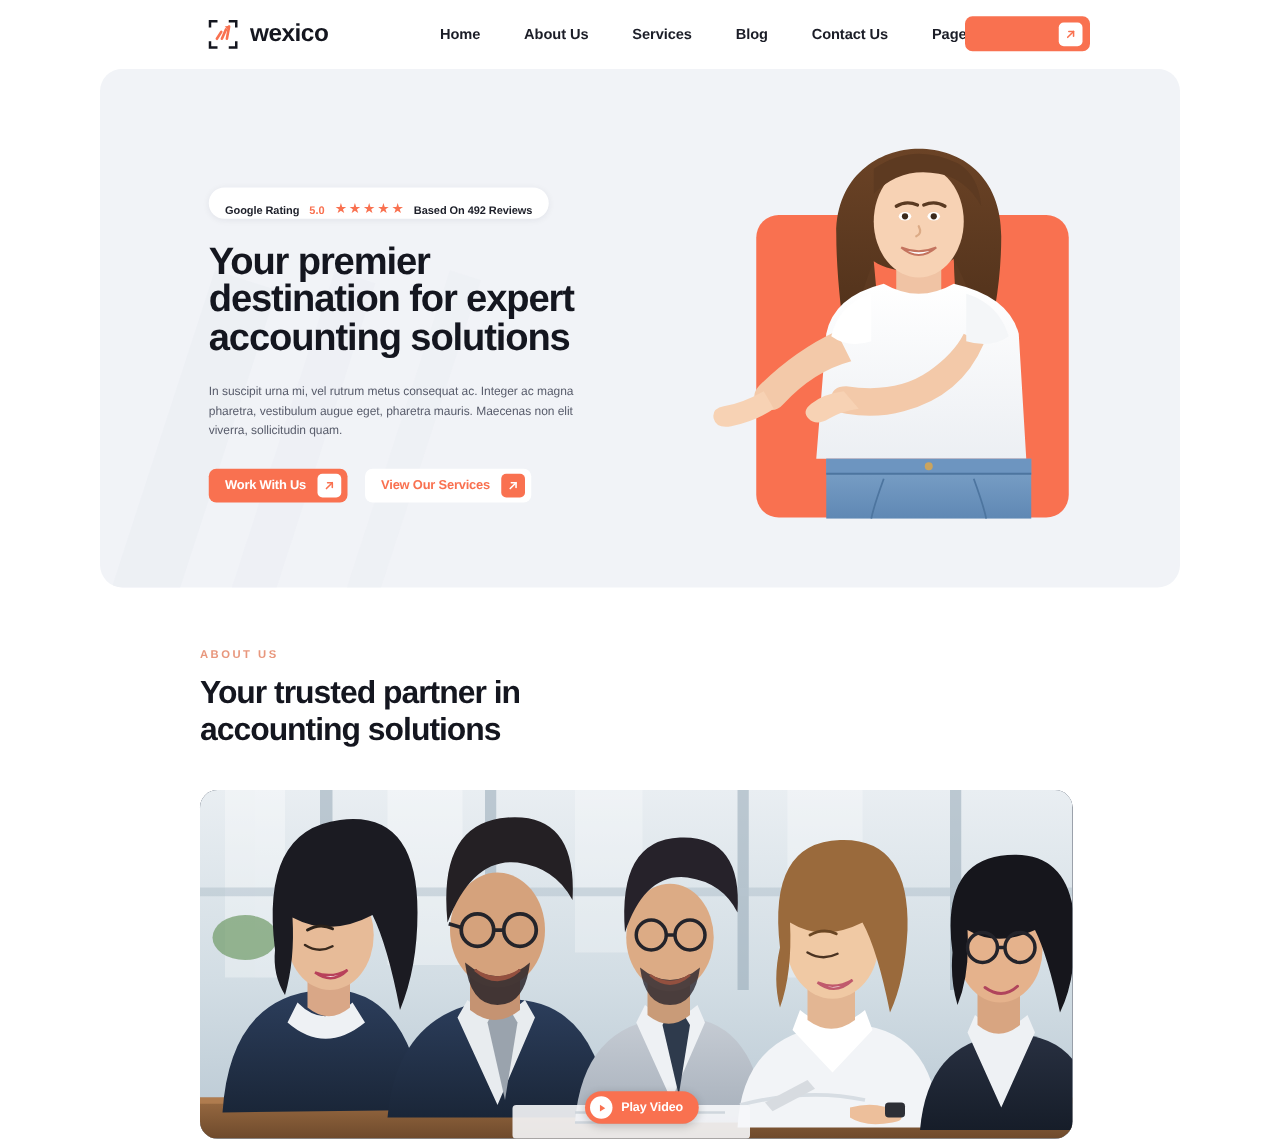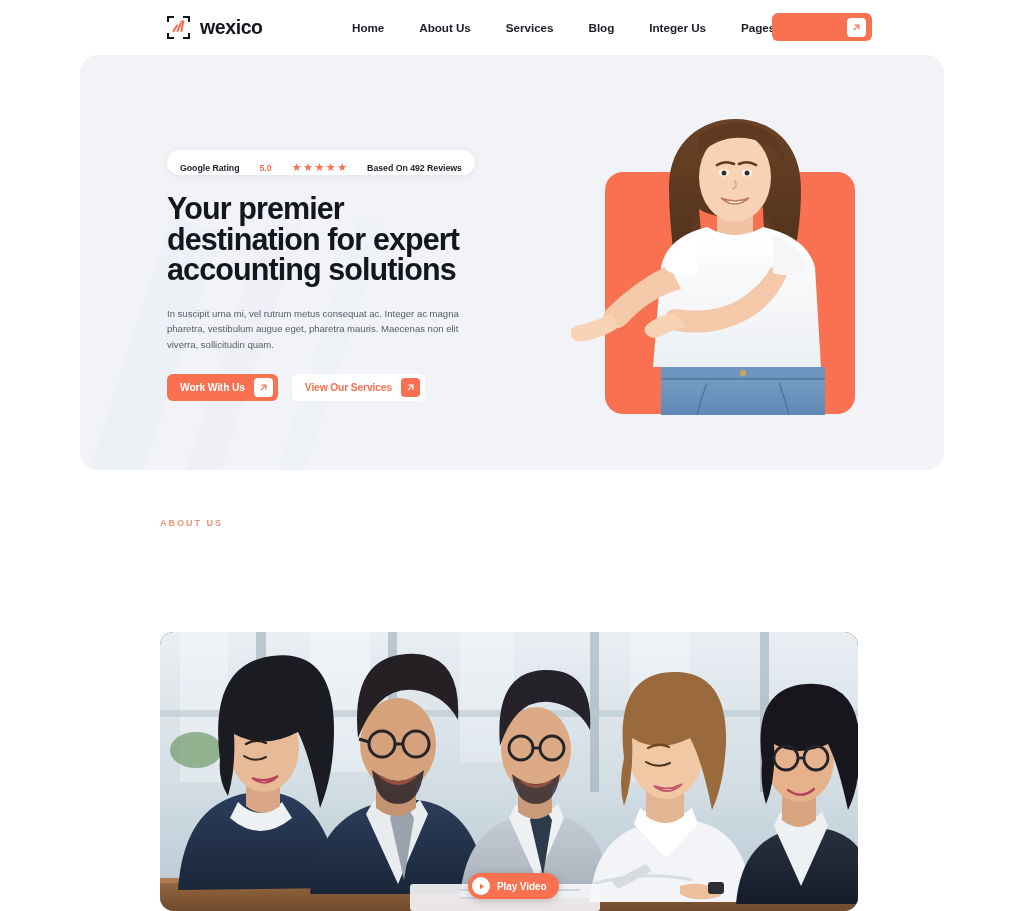--- a/index.html
+++ b/index.html
@@ -68,21 +68,21 @@
     position: absolute; bottom: -60px; width: 52px; height: 330px;
     background: #e9ecf3; opacity: .55; transform: rotate(18deg); transform-origin: bottom left;
   }
   .stripe.s1 { left: -10px; }
   .stripe.s2 { left: 86px; width: 34px; opacity: .42; }
   .stripe.s3 { left: 178px; width: 26px; opacity: .32; }
 
   .hero-left { position: absolute; left: 87px; top: 95px; width: 340px; }
 
   .rating-pill {
-    display: inline-flex; align-items: center; gap: 20px;
+    display: inline-flex; align-items: center; gap: 8px;
     background: #ffffff; border-radius: 20px;
     padding: 16px 13px 6px 13px; height: 25px;
     box-shadow: 0 1px 6px rgba(22,30,55,.07);
     white-space: nowrap;
     text-align: right;
   }
   .rating-label { font-size: 8.8px; font-weight: 700; color: #1d1f29; letter-spacing: -0.05px; }
   .rating-score { font-size: 8.8px; font-weight: 600; color: #f97150; }
   .stars { display: inline-flex; gap: 1.5px; align-items: center; }
   .star { color: #f97150; font-size: 11px; line-height: 1; }
@@ -187,21 +187,21 @@
       <span class="nav-gap"></span>
       <span class="nav-item">
         <span>Services</span>
       </span>
       <span class="nav-gap"></span>
       <span class="nav-item">
         <span>Blog</span>
       </span>
       <span class="nav-gap"></span>
       <span class="nav-item">
-        <span>Integer Us</span>
+        <span>Contact Us</span>
       </span>
       <span class="nav-gap"></span>
       <span class="nav-item">
         <span>Pages</span>
         <span class="chev">
           <svg width="8" height="8" viewBox="0 0 10 10">
             <path d="M1.5 3.3 L5 6.8 L8.5 3.3" fill="none" stroke="#1b1d27" stroke-width="1.3" stroke-linecap="round" stroke-linejoin="round"></path>
           </svg>
         </span>
       </span>
@@ -332,20 +332,21 @@
             <path d="M222 268 q8 22 10 32" stroke="#4d759f" stroke-width="1.4" fill="none"></path>
           </g>
         </svg>
       </div>
     </div>
   </section>
 
   <section class="about">
     <div class="eyebrow">ABOUT US</div>
     <div class="about-row">
+      <h2 class="about-title">Your trusted partner in accounting solutions</h2>
     </div>
   </section>
 
   <section class="photo">
     <svg width="698" height="279" viewBox="0 0 698 279" preserveAspectRatio="xMidYMid slice">
       <defs>
         <linearGradient id="bgOffice" x1="0" y1="0" x2="0" y2="1">
           <stop offset="0%" stop-color="#e9eef2"></stop>
             <stop offset="55%" stop-color="#d2dde4"></stop>
           <stop offset="100%" stop-color="#b9c8d3"></stop>

